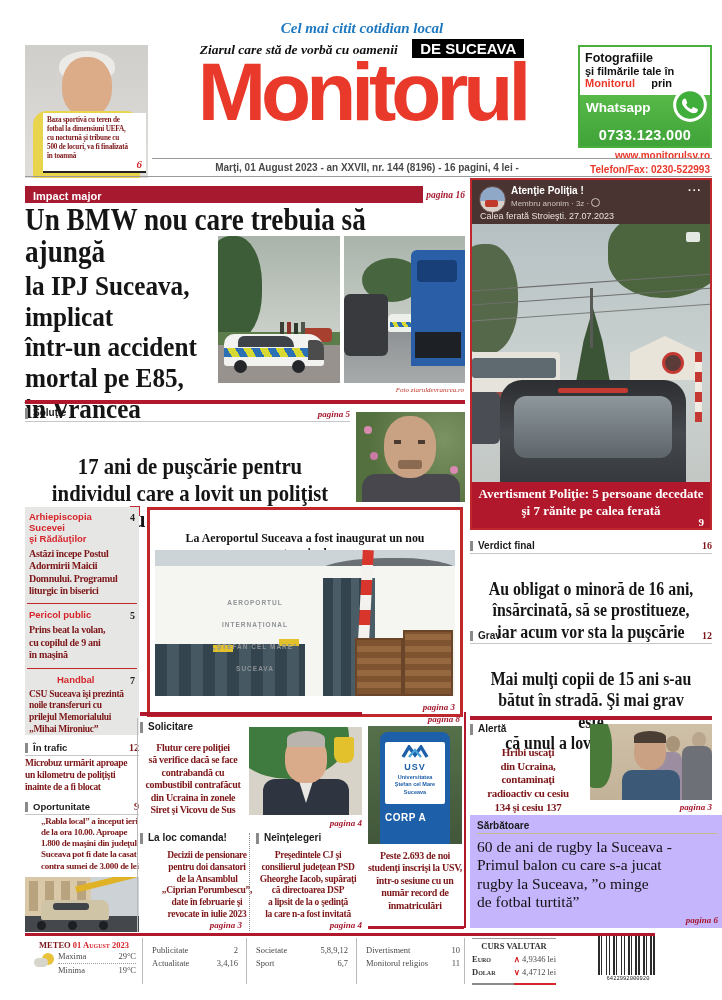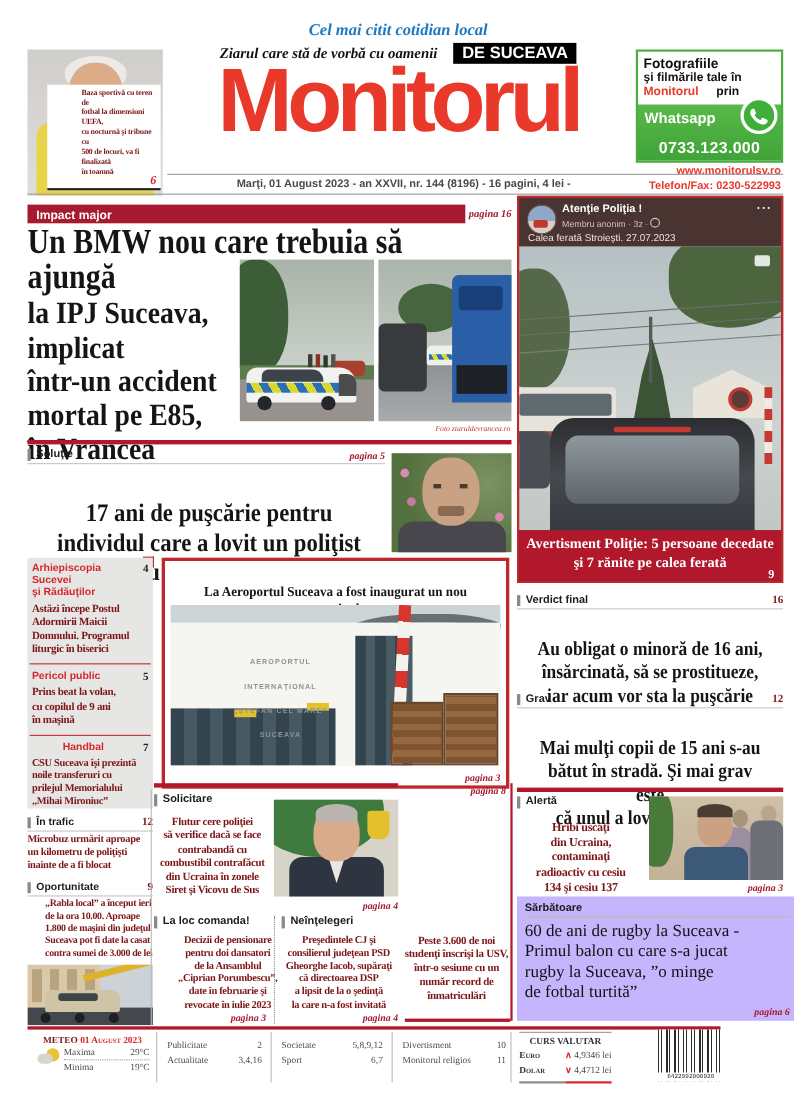--- a/index.html
+++ b/index.html
@@ -31,21 +31,21 @@
 </head>
 <body>
 
 <div id="page">
 
   <div class="ph" style="left:25px;top:45px;width:123px;height:133px;background:linear-gradient(180deg,#cfcecb,#dfdeda);">
     <div class="abs" style="left:34px;top:6px;width:56px;height:30px;background:#eceae6;border-radius:50% 50% 40% 40%;"></div>
     <div class="abs" style="left:37px;top:12px;width:50px;height:60px;background:#dcab88;border-radius:46%;"></div>
     <div class="abs" style="left:8px;top:66px;width:107px;height:67px;background:#e9d44d;border-radius:14px 14px 0 0;"></div>
     <div class="abs" style="left:18px;right:2px;bottom:5px;background:#fff;border-bottom:2px solid #222;padding:3px 3px 10px 4px;">
-      <div class="pre" style="font:bold 7.2px 'Liberation Serif',serif;color:#7d1618;line-height:1.25;letter-spacing:-0.2px;margin-left:27px;">Baza sportivă cu teren de
+      <div class="pre" style="font:bold 7.2px 'Liberation Serif',serif;color:#7d1618;line-height:1.25;letter-spacing:-0.2px;">Baza sportivă cu teren de
 fotbal la dimensiuni UEFA,
 cu nocturnă şi tribune cu
 500 de locuri, va fi finalizată
 în toamnă</div>
       <div class="abs" style="right:4px;bottom:1px;font:bold italic 11px 'Liberation Serif',serif;color:#d6252b;">6</div>
     </div>
   </div>
 
   <div class="abs" style="left:152px;top:20px;width:420px;text-align:center;">
     <div class="ser" style="font-style:italic;font-weight:bold;font-size:15px;color:#1d78c0;">Cel mai citit cotidian local</div>
@@ -333,21 +333,36 @@
   </div>
   <div class="abs mb pre" style="left:252px;top:850px;width:112px;font-size:9.5px;text-align:center;">Preşedintele CJ şi
 consilierul judeţean PSD
 Gheorghe Iacob, supăraţi
 că directoarea DSP
 a lipsit de la o şedinţă
 la care n-a fost invitată</div>
   <div class="abs pag" style="left:252px;top:920px;width:110px;text-align:right;">pagina 4</div>
 
   <div class="abs pag" style="left:368px;top:714px;width:92px;text-align:right;">pagina 8</div>
-  <div class="abs mb pre" style="left:366px;top:850px;width:98px;font-size:10px;text-align:center;">Peste 3.600 de noi
+  <div class="ph" style="left:368px;top:726px;width:94px;height:118px;background:linear-gradient(180deg,#55704a,#42573a);">
+    <div class="abs" style="left:12px;top:6px;width:70px;height:112px;background:#1d5fa8;border-radius:8px 8px 0 0;">
+      <div class="abs" style="left:5px;top:10px;width:60px;height:62px;background:#fff;border-radius:2px;text-align:center;">
+        <svg width="30" height="14" viewBox="0 0 30 14" style="margin-top:3px;">
+          <path d="M3 12 L9 2 L15 10 L21 2 L27 12" stroke="#1d5fa8" stroke-width="3.4" fill="none"></path>
+          <path d="M9 12 L15 5 L21 12" stroke="#4aa3d8" stroke-width="2.4" fill="none"></path>
+        </svg>
+        <div style="color:#1d5fa8;font-weight:bold;font-size:9px;letter-spacing:1px;line-height:1;">USV</div>
+        <div class="pre" style="color:#1d5fa8;font-weight:bold;font-size:5.5px;line-height:1.35;margin-top:2px;">Universitatea
+Ştefan cel Mare
+Suceava</div>
+      </div>
+      <div class="abs" style="left:5px;top:80px;color:#fff;font-weight:bold;font-size:10px;letter-spacing:.5px;">CORP A</div>
+    </div>
+  </div>
+  <div class="abs mb pre" style="left:366px;top:850px;width:98px;font-size:10px;text-align:center;">Peste 2.693 de noi
 studenţi înscrişi la USV,
 într-o sesiune cu un
 număr record de
 înmatriculări</div>
   <div class="redbar" style="left:464px;top:712px;width:2px;height:216px;"></div>
   <div class="redbar" style="left:368px;top:926px;width:96px;height:3px;"></div>
 
   <div class="sec" style="left:470px;top:724px;width:242px;border-bottom:none;">
     <span class="lbl">Alertă</span>
   </div>

